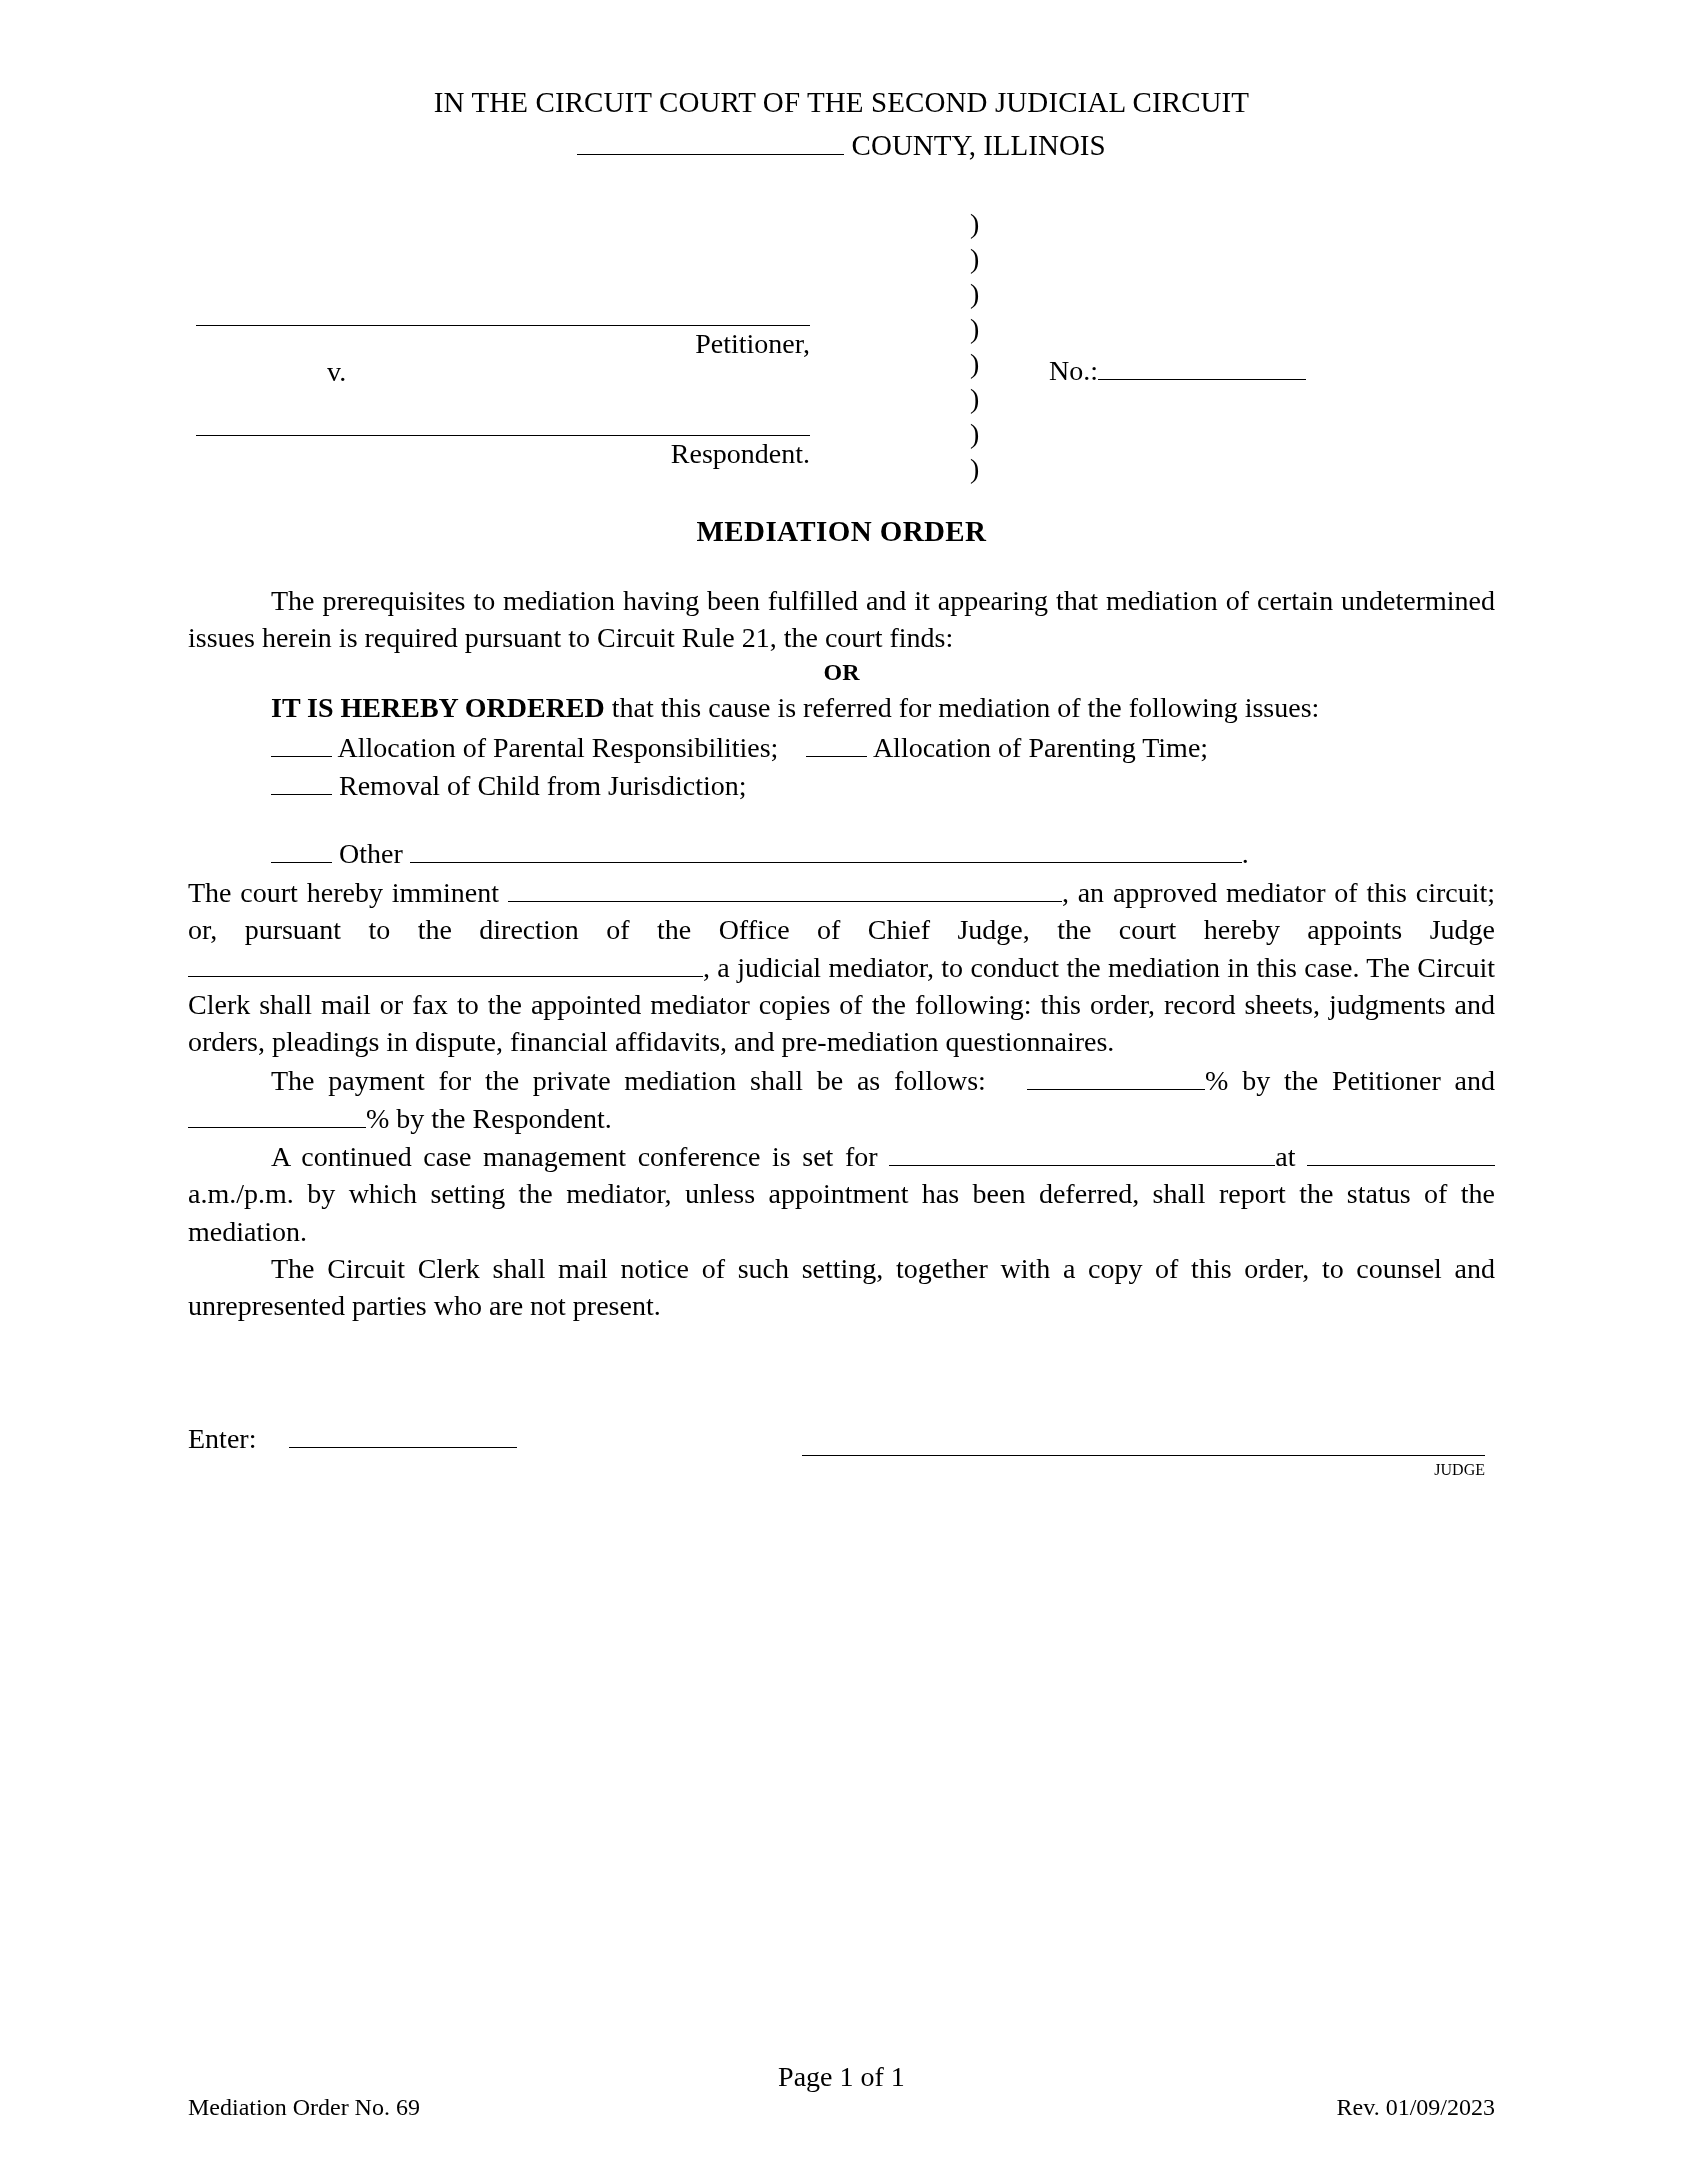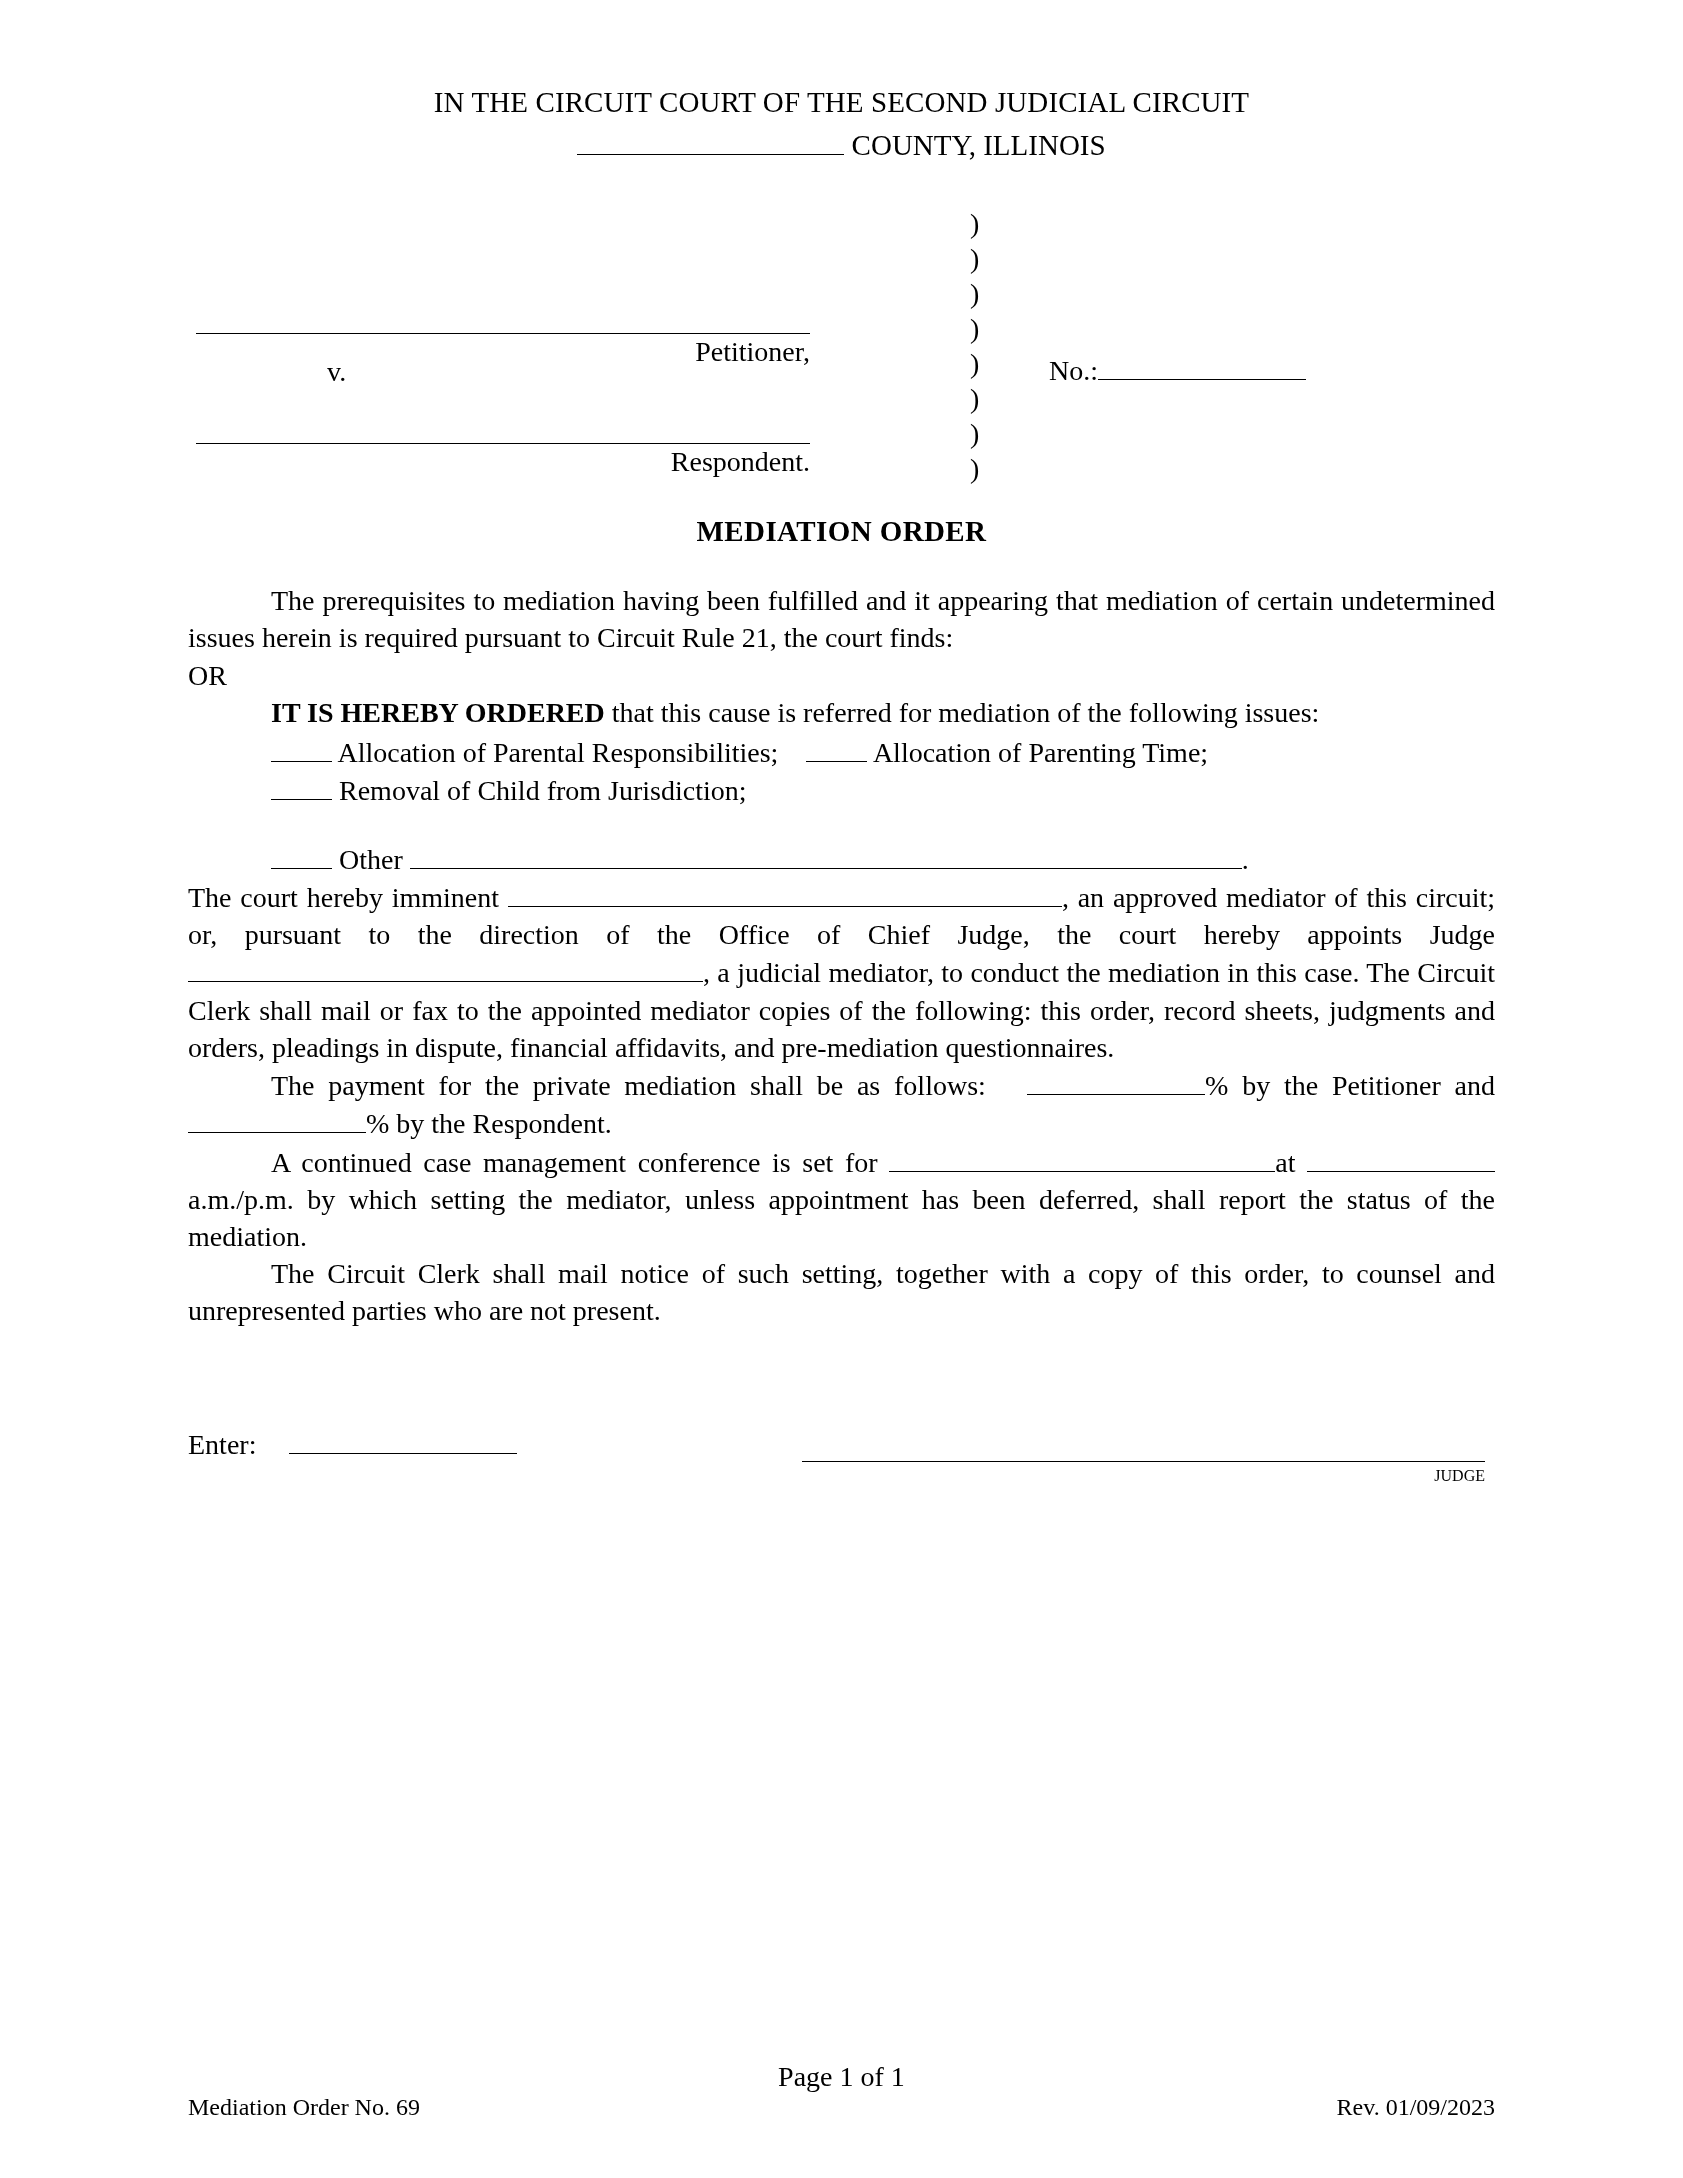--- a/index.html
+++ b/index.html
@@ -43,21 +43,21 @@
   
   .caption {
     margin-top: 42px;
     position: relative;
     height: 287px;
     font-size: 28px;
   }
   .caption-left {
     position: absolute;
     left: 8px;
-    top: 16px;
+    top: 8px;
     width: 644px;
   }
   .cap-rule {
     border-bottom: 1.6px solid #000;
     height: 0;
   }
   .cap-rule.first { margin-top: 111px; width: 614px; }
   .cap-rule.second { margin-top: 75px; width: 614px; }
   .cap-label {
     text-align: right;
@@ -103,23 +103,23 @@
     line-height: 1.33;
     text-align: justify;
     margin-top: 34px;
   }
   .body-text p {
     margin: 0 0 0 0;
   }
   .indent { text-indent: 83px; }
   .gap { margin-top: 30px; }
   .center-bold {
-    text-align: left;
-    font-weight: normal;
-    font-size: 28px;
+    text-align: center;
+    font-weight: bold;
+    font-size: 24px;
   }
   .u-short { width: 85px; }
   .u-check { width: 61px; }
   .u-other { width: 832px; }
   .u-mediator { width: 554px; }
   .u-judge { width: 515px; }
   .u-pct { width: 178px; }
   .u-date { width: 386px; }
   .u-time { width: 188px; }
 

